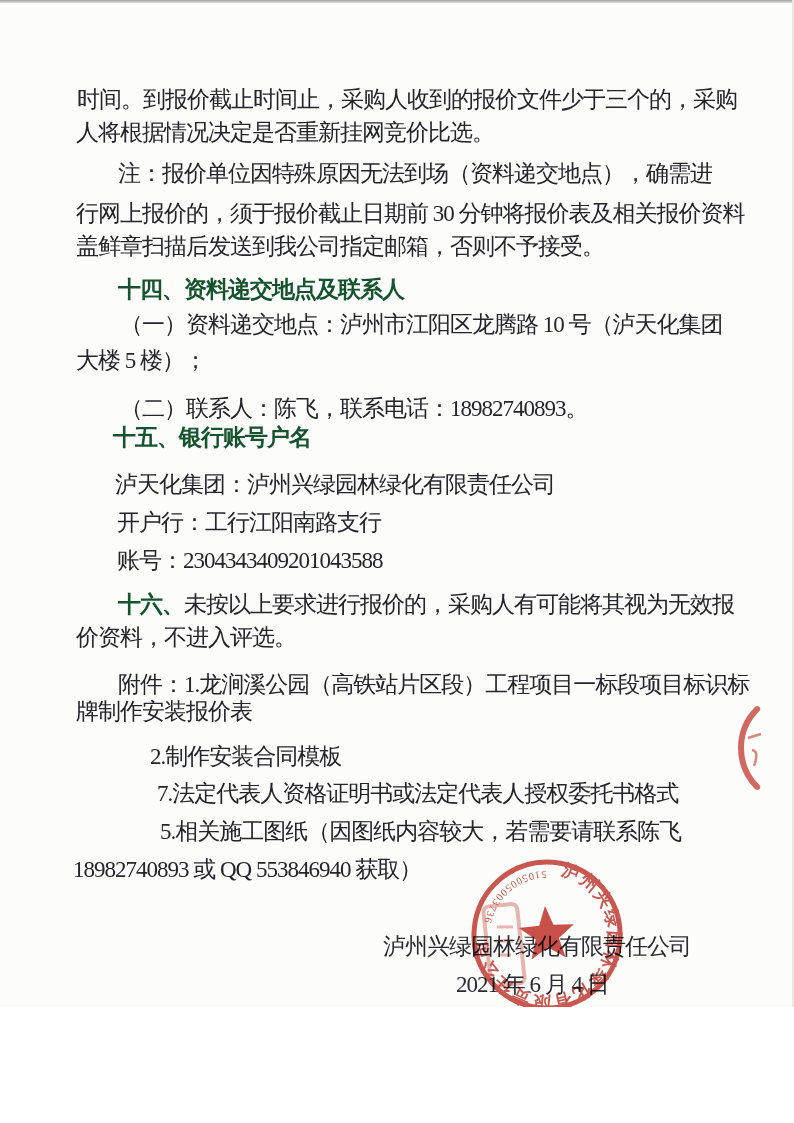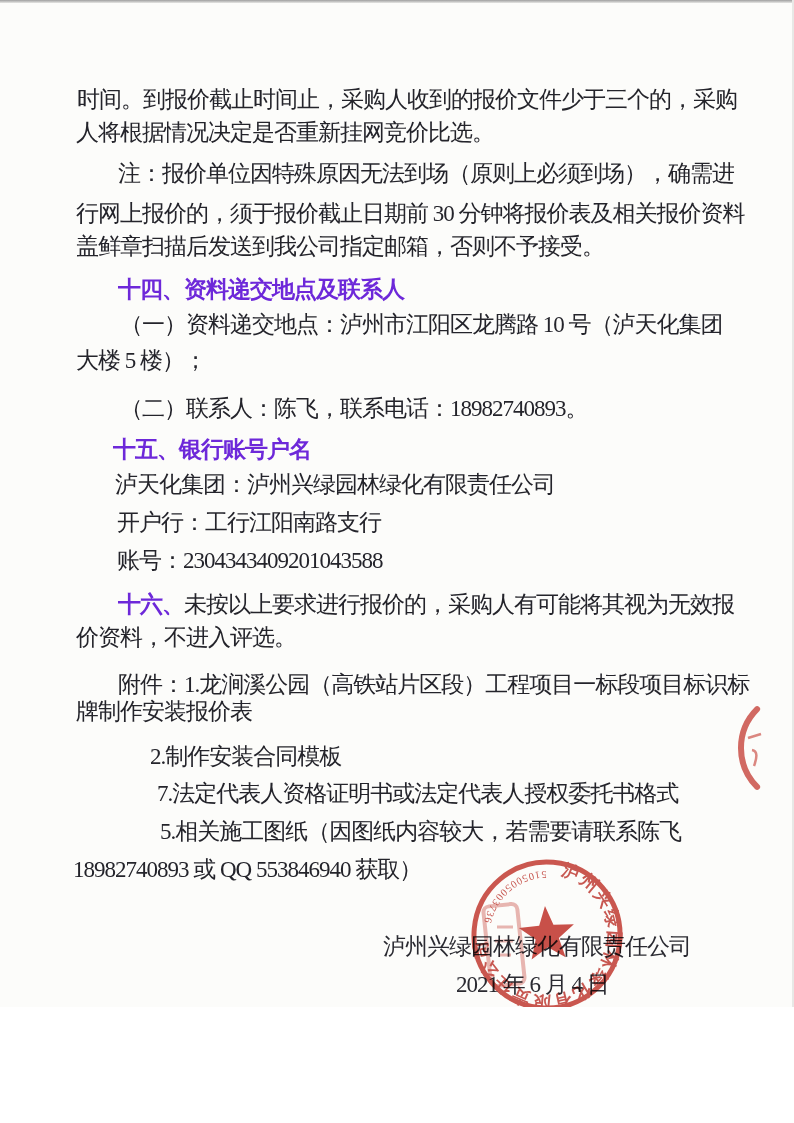--- a/index.html
+++ b/index.html
@@ -18,21 +18,21 @@
     position:absolute;top:0;right:0;width:2px;height:100%;
     background:#e8e8e6;
   }
   .ln{
     position:absolute;margin:0;
     white-space:nowrap;
     font-size:23px;line-height:26px;
     letter-spacing:-1px;
     color:#24242b;
   }
-  .b{font-weight:bold;color:#6d28d9;}
+  .b{font-weight:bold;color:#14532d;}
   .sig-line{
     position:absolute;margin:0;white-space:nowrap;
     font-size:23px;line-height:26px;letter-spacing:-1px;color:#2a2a31;
   }
   .footer{
     position:absolute;left:0;right:0;top:1028px;
     text-align:center;
     font-size:13px;letter-spacing:2px;color:#c2410c;
   }
   .seal{
@@ -50,28 +50,28 @@
 </head>
 <body>
 
 <div class="page">
   <div class="edge-top"></div>
   <div class="edge-right"></div>
 
   <main>
     <p class="ln" style="left:77px;top:87px">时间。到报价截止时间止，采购人收到的报价文件少于三个的，采购</p>
     <p class="ln" style="left:76px;top:120px">人将根据情况决定是否重新挂网竞价比选。</p>
-    <p class="ln" style="left:118px;top:161px">注：报价单位因特殊原因无法到场（原则上必须到场），确需进</p>
+    <p class="ln" style="left:118px;top:161px">注：报价单位因特殊原因无法到场（资料递交地点），确需进</p>
     <p class="ln" style="left:76px;top:201px">行网上报价的，须于报价截止日期前 30 分钟将报价表及相关报价资料</p>
     <p class="ln" style="left:76px;top:234px">盖鲜章扫描后发送到我公司指定邮箱，否则不予接受。</p>
     <p class="ln b" style="left:118px;top:277px">十四、资料递交地点及联系人</p>
     <p class="ln" style="left:120px;top:312px">（一）资料递交地点：泸州市江阳区龙腾路 10 号（泸天化集团</p>
     <p class="ln" style="left:76px;top:348px">大楼 5 楼）；</p>
     <p class="ln" style="left:120px;top:396px">（二）联系人：陈飞，联系电话：18982740893。</p>
-    <p class="ln b" style="left:113px;top:437px">十五、银行账号户名</p>
+    <p class="ln b" style="left:113px;top:425px">十五、银行账号户名</p>
     <p class="ln" style="left:115px;top:472px">泸天化集团：泸州兴绿园林绿化有限责任公司</p>
     <p class="ln" style="left:117px;top:510px">开户行：工行江阳南路支行</p>
     <p class="ln" style="left:117px;top:548px">账号：2304343409201043588</p>
     <p class="ln" style="left:118px;top:592px"><span class="b">十六、</span><span>未按以上要求进行报价的，采购人有可能将其视为无效报</span></p>
     <p class="ln" style="left:76px;top:625px">价资料，不进入评选。</p>
     <p class="ln" style="left:118px;top:672px">附件：1.龙涧溪公园（高铁站片区段）工程项目一标段项目标识标</p>
     <p class="ln" style="left:76px;top:699px">牌制作安装报价表</p>
     <p class="ln" style="left:150px;top:744px">2.制作安装合同模板</p>
     <p class="ln" style="left:157px;top:781px">7.法定代表人资格证明书或法定代表人授权委托书格式</p>
     <p class="ln" style="left:160px;top:819px">5.相关施工图纸（因图纸内容较大，若需要请联系陈飞</p>

